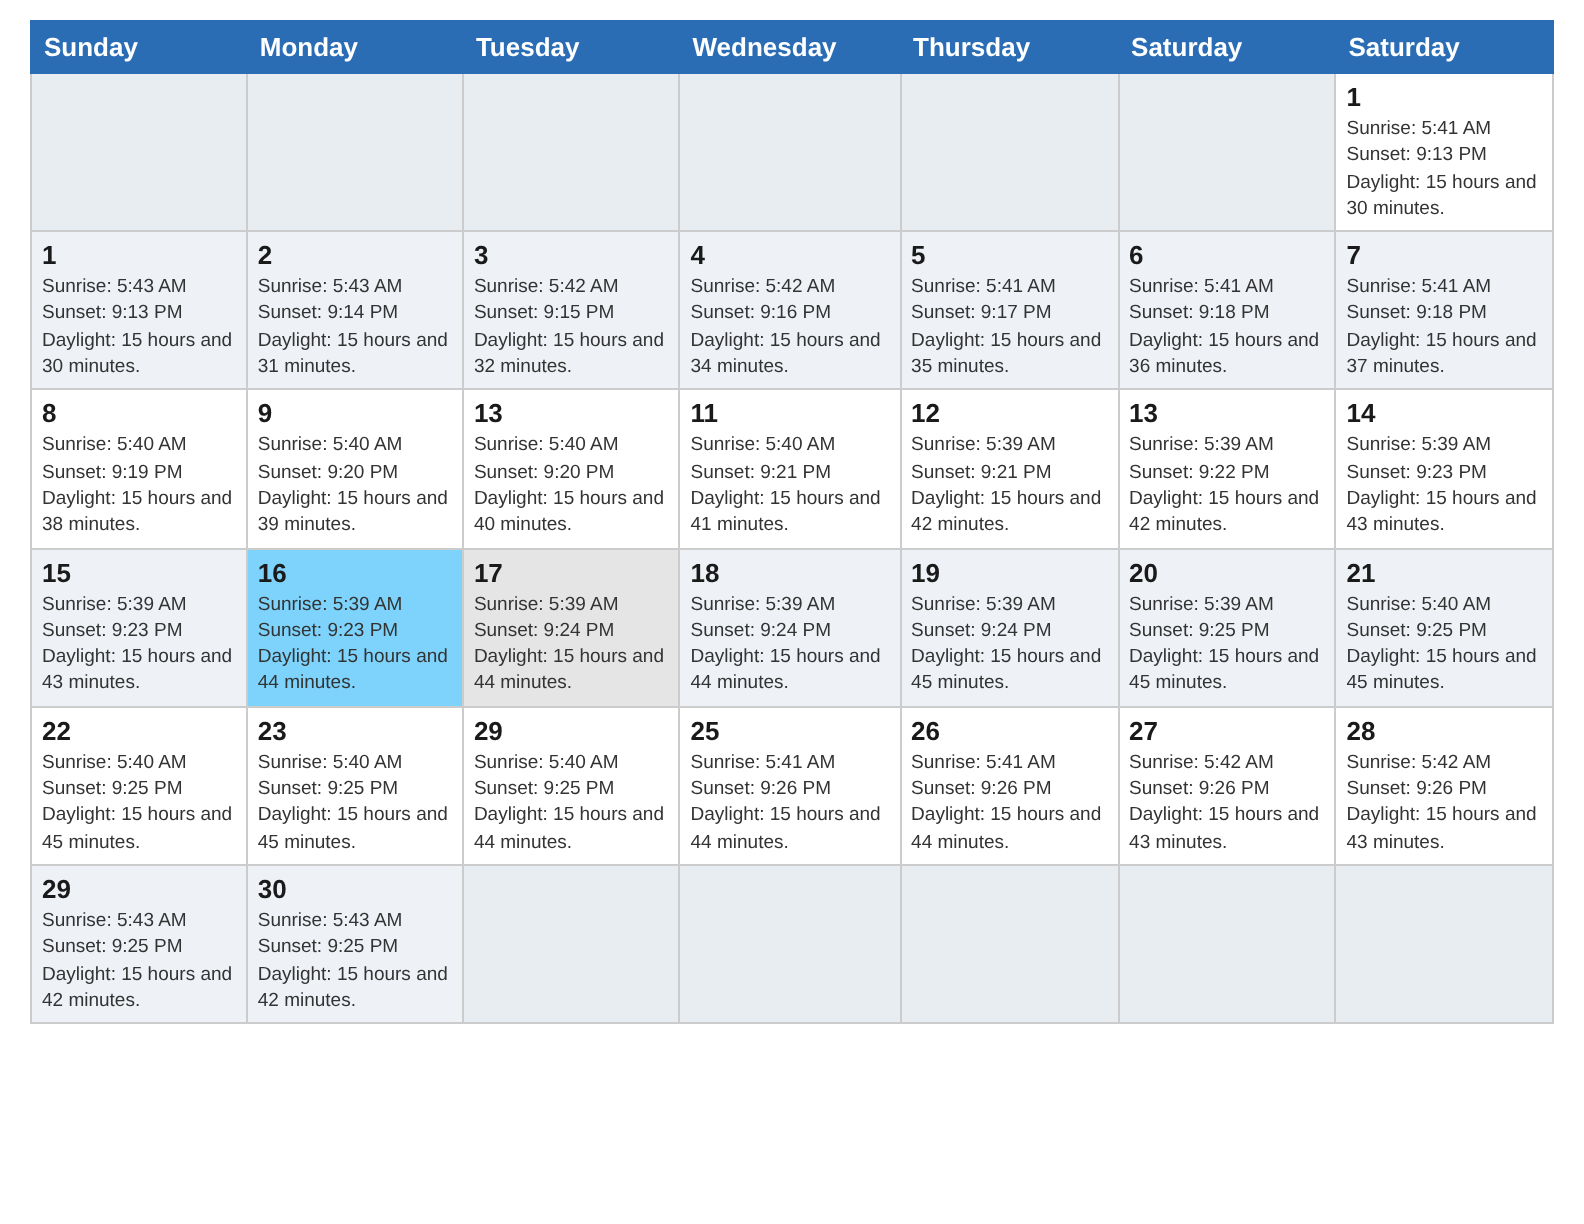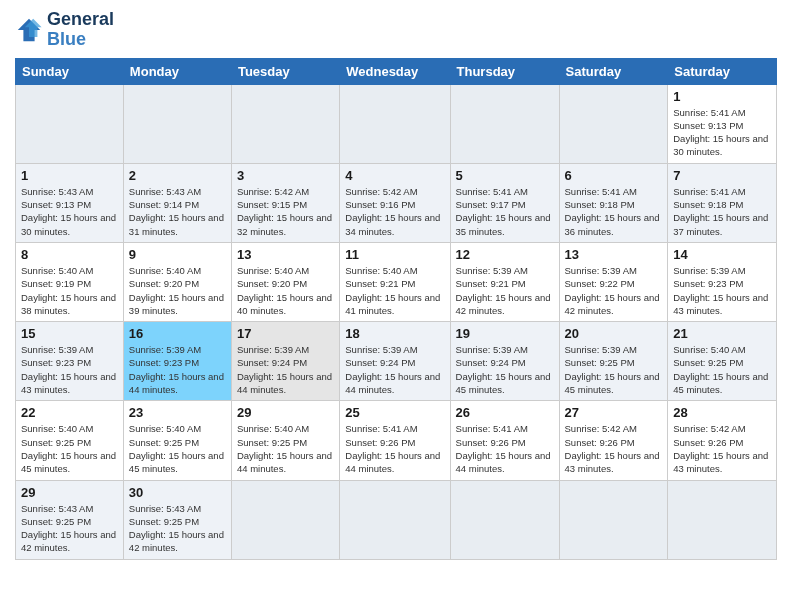--- a/index.html
+++ b/index.html
@@ -91,36 +91,20 @@
       line-height: 1.4;
     }
     .empty-cell {
       background: #e8edf2 !important;
     }
   </style>
 </head>
 <body>
 
 <div class="page">
-  <div class="header">
-    <div class="logo">
-      <svg class="logo-icon" viewBox="0 0 40 40">
-        <polygon points="20,4 36,20 28,20 28,36 12,36 12,20 4,20" fill="#2a6db5"></polygon>
-        <polygon points="26,4 38,16 32,16 32,30 20,30 20,16 14,16" fill="#3a9ad9" opacity="0.7"></polygon>
-      </svg>
-      <div class="logo-text">
-        <div>General</div>
-        <div style="color:#3a7fc1;">Blue</div>
-      </div>
-    </div>
-    <div class="title-block">
-      <div class="month-title"></div>
-      <div class="subtitle"></div>
-    </div>
-  </div>
 
   <table class="calendar">
     <thead>
       <tr>
         <th>Sunday</th>
         <th>Monday</th>
         <th>Tuesday</th>
         <th>Wednesday</th>
         <th>Thursday</th>
         <th>Saturday</th>

